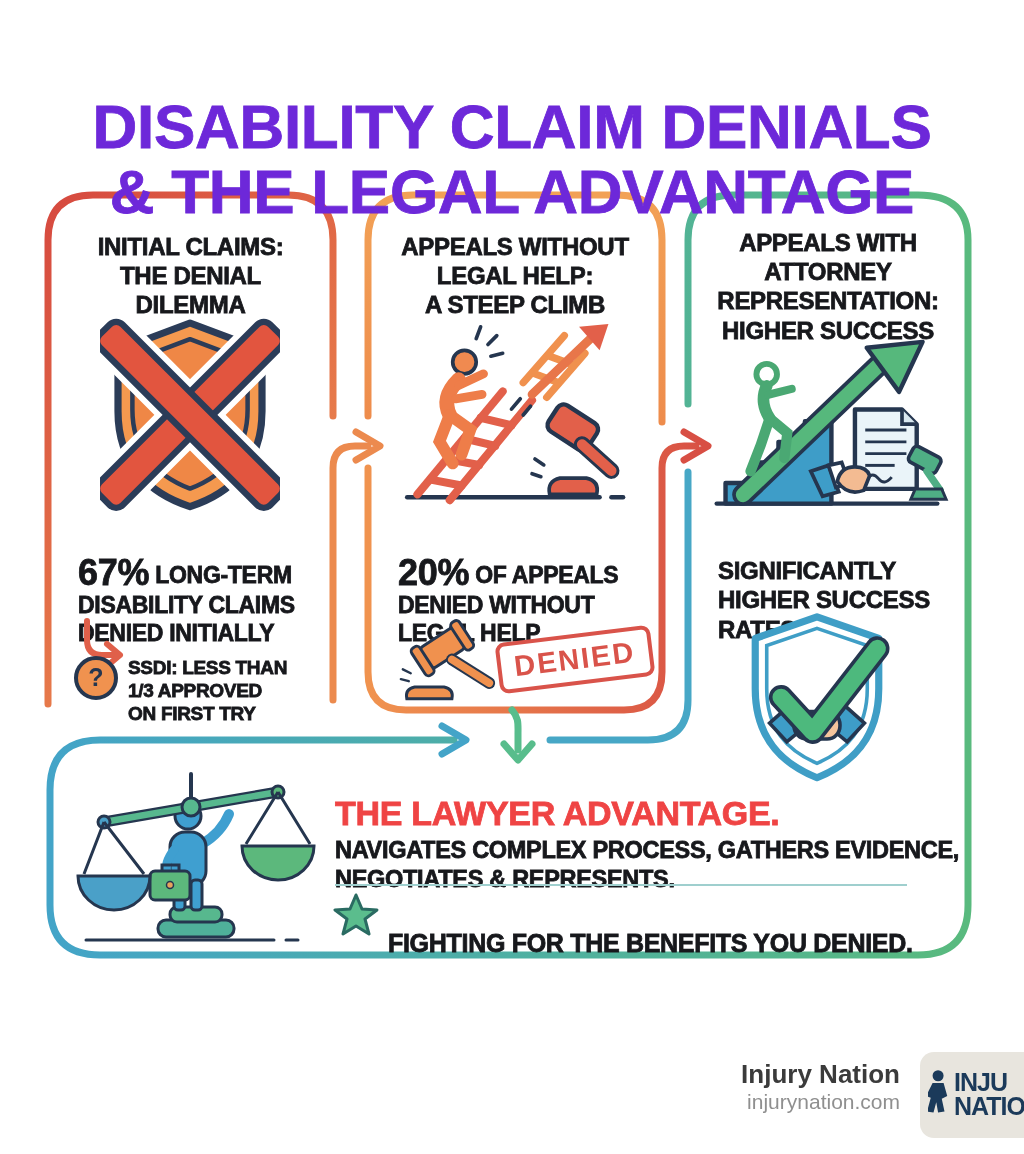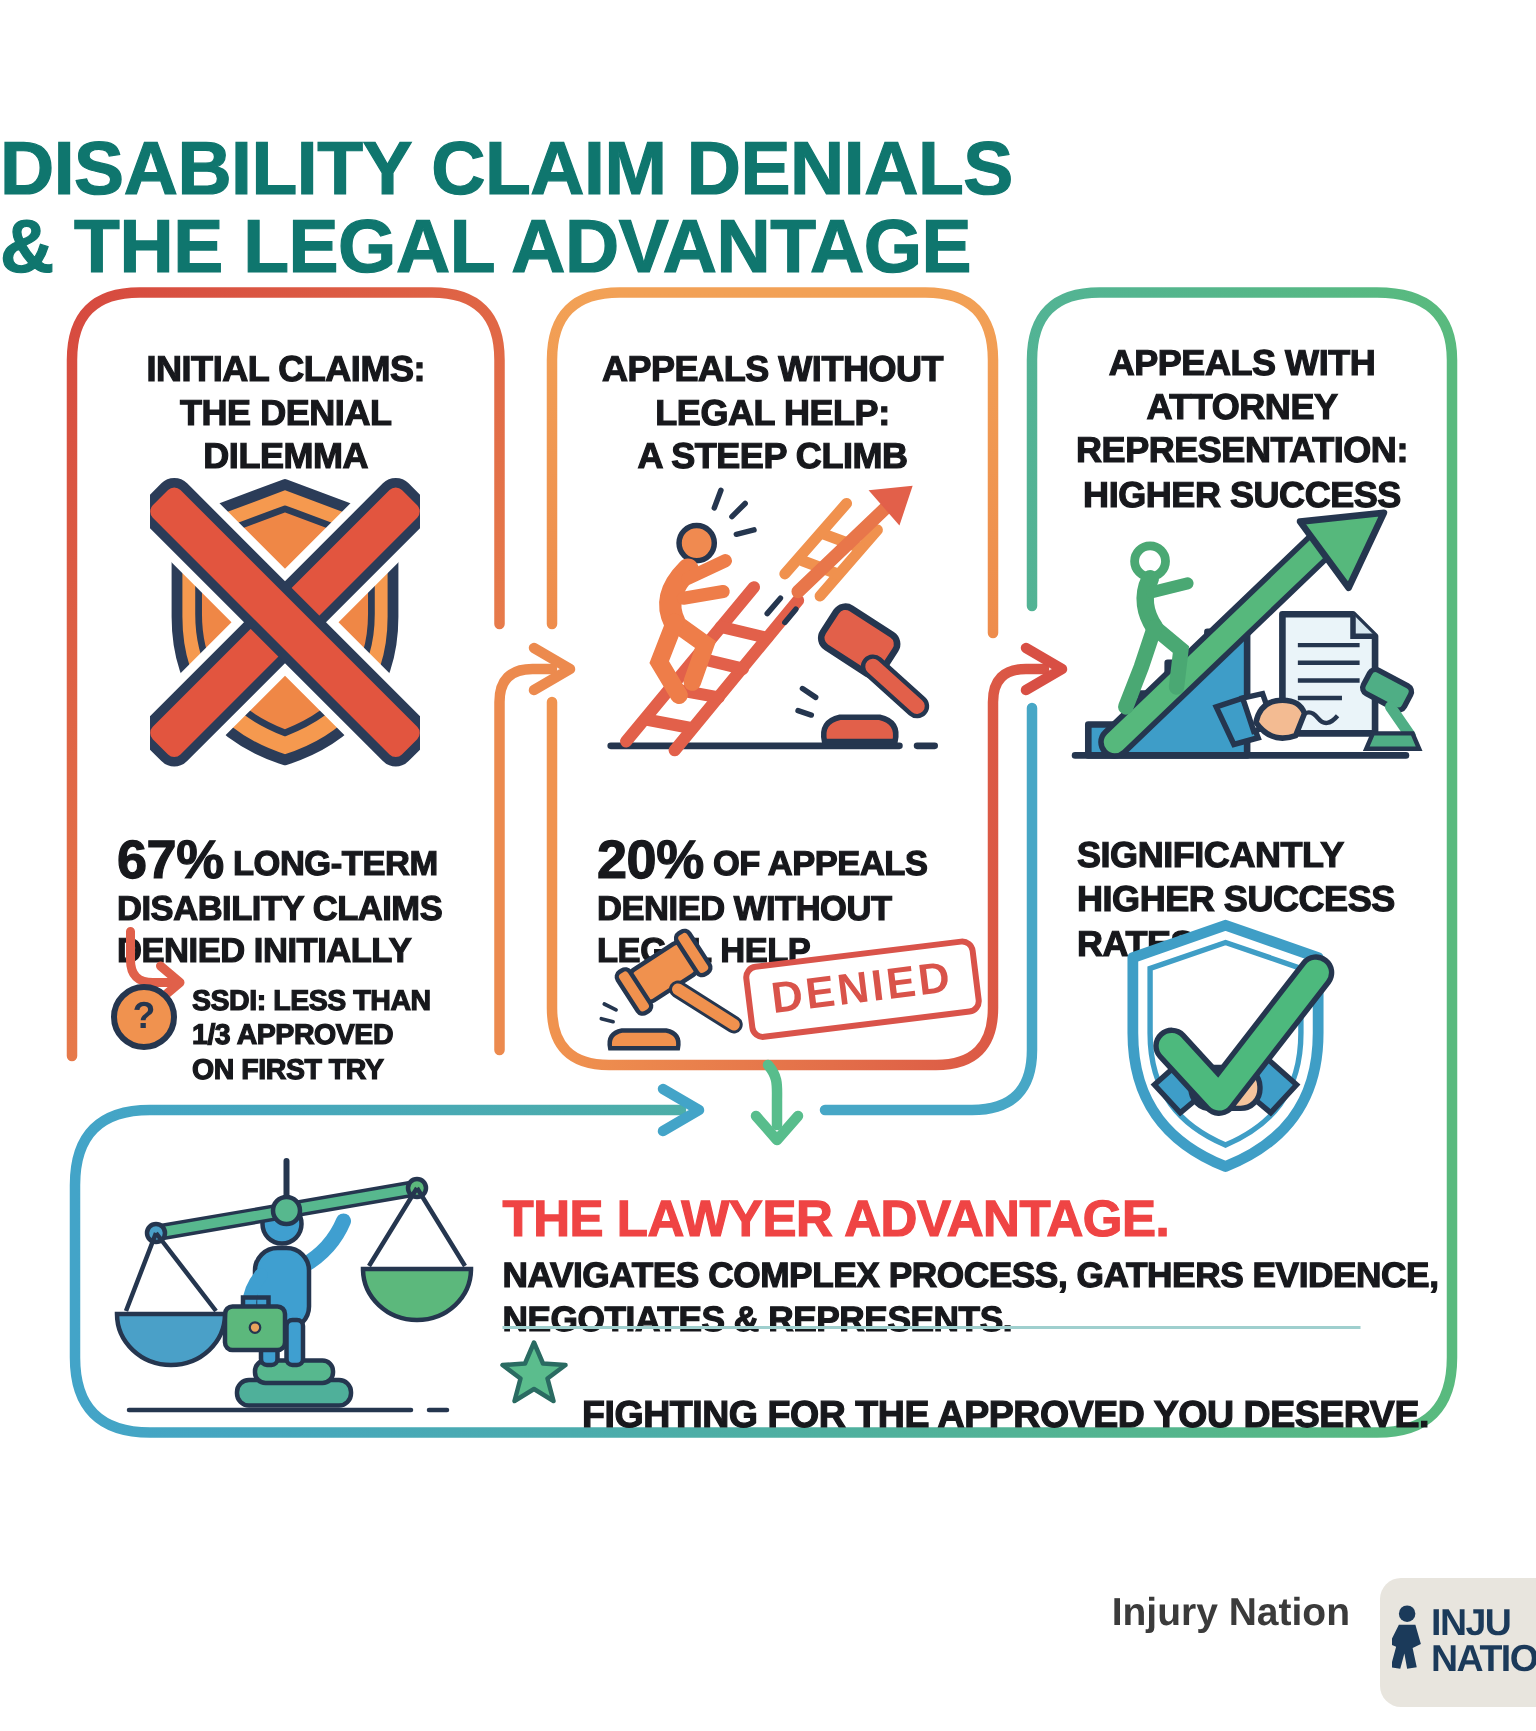--- a/index.html
+++ b/index.html
@@ -1,22 +1,22 @@
 <!DOCTYPE html>
 <html><head>
 <meta charset="utf-8">
 <style>
   html,body{margin:0;padding:0;background:#ffffff;}
   body{width:1024px;height:1154px;position:relative;overflow:hidden;
        font-family:"Liberation Sans","DejaVu Sans",sans-serif;}
   .abs{position:absolute;}
   .heavy{-webkit-text-stroke:0.8px currentColor;letter-spacing:-0.3px;}
   .pre{white-space:pre-line;}
-  #page-title{left:0;top:52px;width:1024px;text-align:left;
-    font-size:50px;line-height:1.05;font-weight:bold;color:#0f766e;z-index:2;}
+  #page-title{left:0;top:52px;width:1024px;text-align:center;
+    font-size:62px;line-height:1.05;font-weight:bold;color:#6d28d9;z-index:2;}
   .panel-heading{font-size:24px;line-height:1.22;font-weight:bold;color:#17181c;
     text-align:center;z-index:2;}
   #p1-heading{left:48px;top:212px;width:285px;}
   #p2-heading{left:368px;top:212px;width:294px;}
   #p3-heading{left:688px;top:208px;width:280px;}
   .stat{font-weight:bold;color:#17181c;font-size:23px;line-height:1.22;z-index:2;}
   .stat .big{font-size:36px;line-height:1;vertical-align:-2px;}
   #p1-stat{left:78px;top:532px;width:258px;}
   #p2-stat{left:398px;top:532px;width:258px;}
   #p3-stat{left:718px;top:532px;width:240px;font-size:24px;}
@@ -279,24 +279,25 @@
     <path d="M176 94 a36 34 0 0 0 72 0 Z" fill="#5cb87c" stroke="#25364f" stroke-width="3"></path>
   </g>
 </svg>
 <h2 id="c-title" class="abs heavy">THE LAWYER ADVANTAGE.</h2>
 <p id="c-desc" class="abs heavy pre">NAVIGATES COMPLEX PROCESS, GATHERS EVIDENCE,
 NEGOTIATES &amp; REPRESENTS.</p>
 <div id="c-divider" class="abs"></div>
 <svg class="icon" style="left:333px;top:893px" width="46" height="44" viewBox="0 0 46 44">
   <polygon points="23,2 29,16 44,17 32,26 36,41 23,33 10,41 14,26 2,17 17,16" fill="#5bbd8d" stroke="#2a6b62" stroke-width="3" stroke-linejoin="round"></polygon>
 </svg>
-<p id="c-tagline" class="abs heavy">FIGHTING FOR THE APPROVED YOU DESERVE.</p>
+<p id="c-tagline" class="abs heavy">FIGHTING FOR THE BENEFITS YOU DENIED.</p>
 
 <div id="footer-text" class="abs">
   <div id="brand">Injury Nation</div>
+  <div id="website">injurynation.com</div>
 </div>
 <div id="brand-logo" class="abs">
   <svg width="22" height="54" viewBox="0 0 24 56">
     <circle cx="11" cy="7" r="6" fill="#1b3a5a"></circle>
     <path d="M5 15 h12 l4 14 -6 3 3 14 -7 1 -2 -11 -3 11 -7 -1 4 -15 -5 -2 Z" fill="#1b3a5a"></path>
   </svg>
   <div id="logo-text">
     <div>INJU</div>
     <div>NATIO</div>
   </div>

